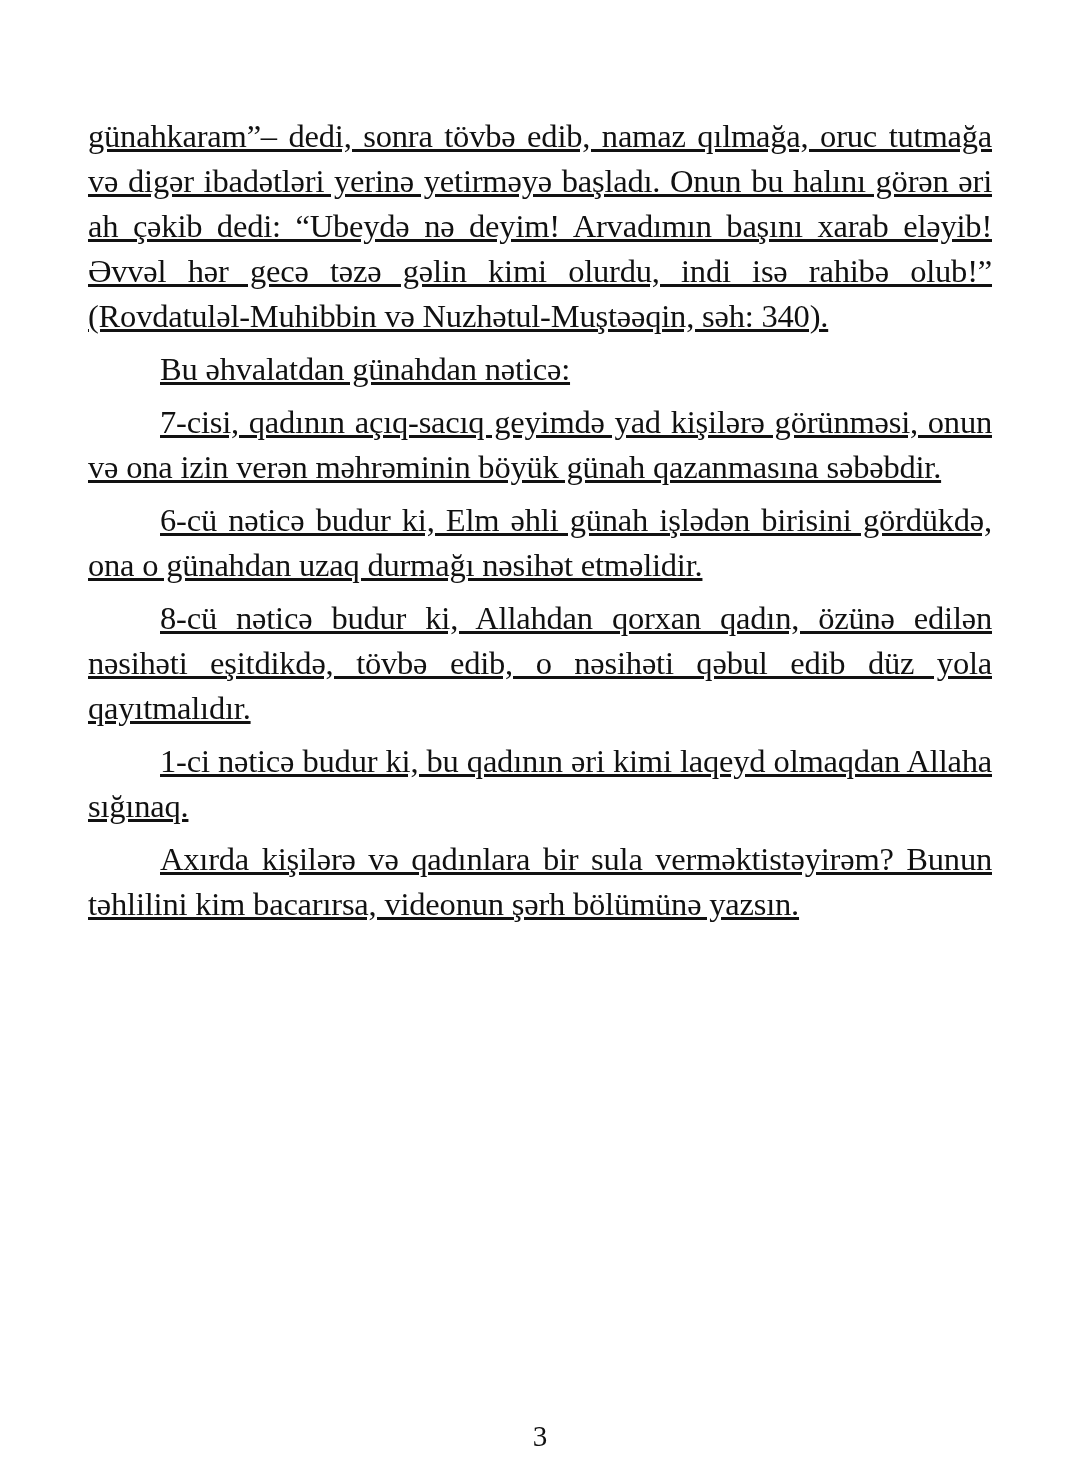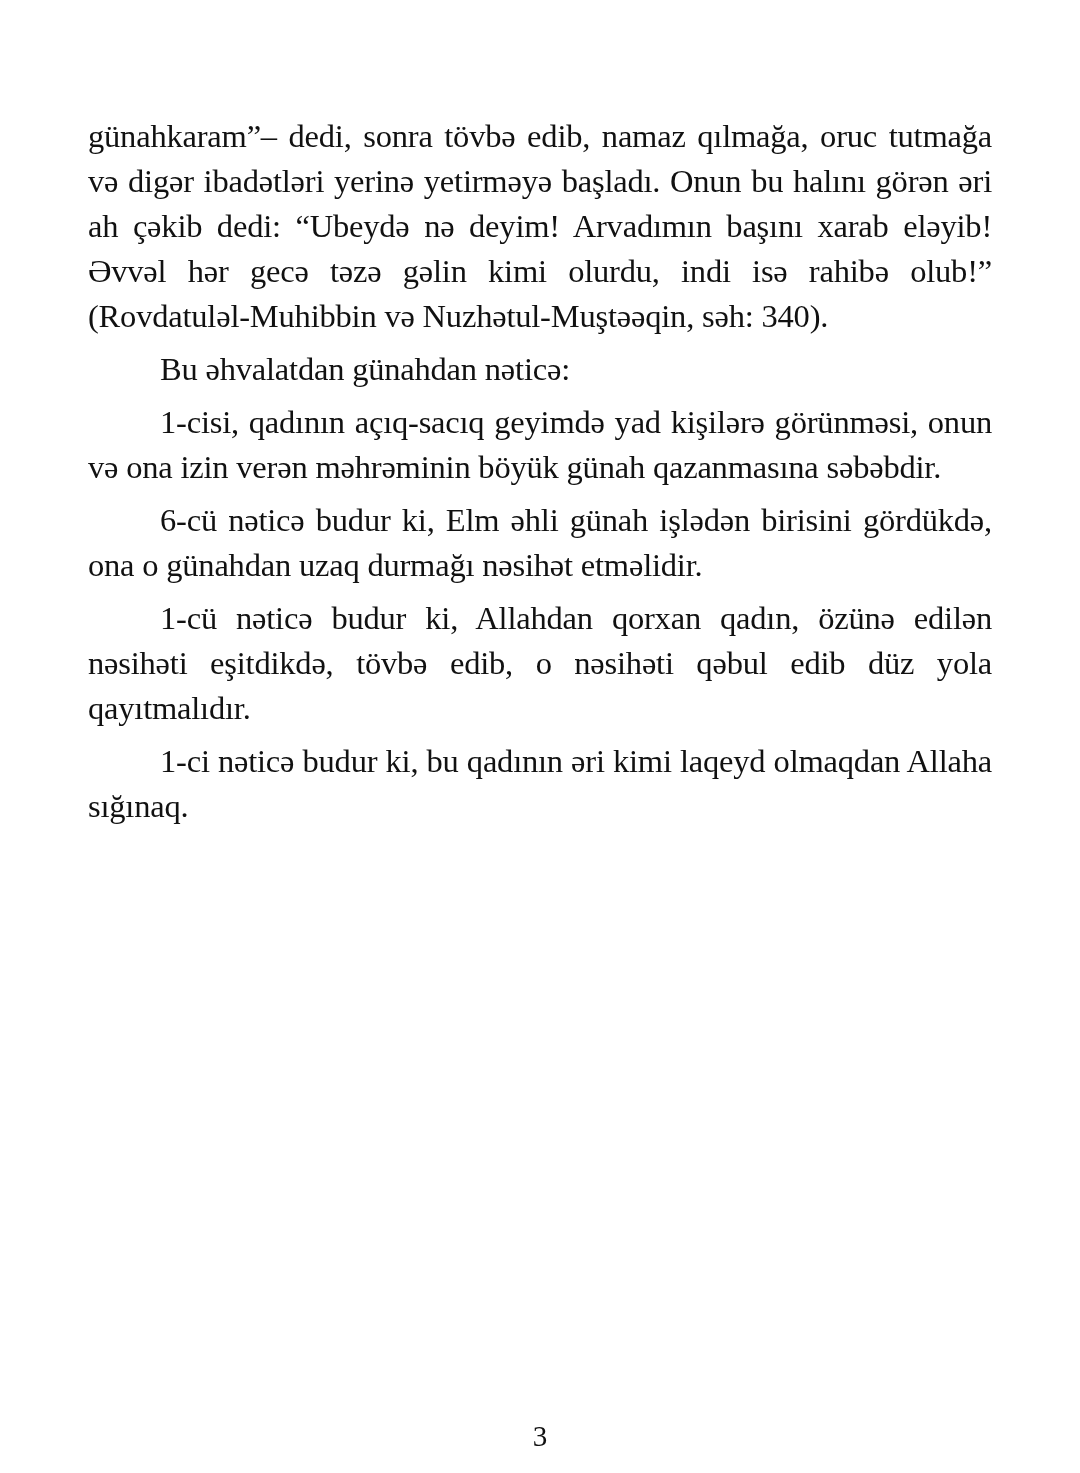--- a/index.html
+++ b/index.html
@@ -21,39 +21,41 @@
       top: 114px;
       width: 904px;
     }
     .para {
       margin: 0 0 8px 0;
       font-size: 32.5px;
       line-height: 45px;
       text-align: justify;
       text-indent: 72px;
       letter-spacing: -0.2px;
+      text-decoration: underline;
     }
     .para.noindent {
       text-indent: 0;
     }
     .page-number {
       position: absolute;
       left: 0;
       width: 1080px;
       top: 1418px;
       text-align: center;
       font-size: 29px;
       line-height: 36px;
     }
   </style>
 </head>
 <body>
 
 <div class="page">
   <p class="para noindent">günahkaram”– dedi, sonra tövbə edib, namaz qılmağa, oruc tutmağa və digər ibadətləri yerinə yetirməyə başladı. Onun bu halını görən əri ah çəkib dedi: “Ubeydə nə deyim! Arvadımın başını xarab eləyib! Əvvəl hər gecə təzə gəlin kimi olurdu, indi isə rahibə olub!” (Rovdatuləl-Muhibbin və Nuzhətul-Muştəəqin, səh: 340).</p>
   <p class="para">Bu əhvalatdan günahdan nəticə:</p>
-  <p class="para">1-cisi, qadının açıq-sacıq geyimdə yad kişilərə görünməsi, onun və ona izin verən məhrəminin böyük günah qazanmasına səbəbdir.</p>
+  <p class="para">7-cisi, qadının açıq-sacıq geyimdə yad kişilərə görünməsi, onun və ona izin verən məhrəminin böyük günah qazanmasına səbəbdir.</p>
   <p class="para">6-cü nəticə budur ki, Elm əhli günah işlədən birisini gördükdə, ona o günahdan uzaq durmağı nəsihət etməlidir.</p>
-  <p class="para">1-cü nəticə budur ki, Allahdan qorxan qadın, özünə edilən nəsihəti eşitdikdə, tövbə edib, o nəsihəti qəbul edib düz yola qayıtmalıdır.</p>
+  <p class="para">8-cü nəticə budur ki, Allahdan qorxan qadın, özünə edilən nəsihəti eşitdikdə, tövbə edib, o nəsihəti qəbul edib düz yola qayıtmalıdır.</p>
   <p class="para">1-ci nəticə budur ki, bu qadının əri kimi laqeyd olmaqdan Allaha sığınaq.</p>
+  <p class="para">Axırda kişilərə və qadınlara bir sula verməktistəyirəm? Bunun təhlilini kim bacarırsa, videonun şərh bölümünə yazsın.</p>
 </div>
 
 <div class="page-number">3</div>
 
 </body></html>

